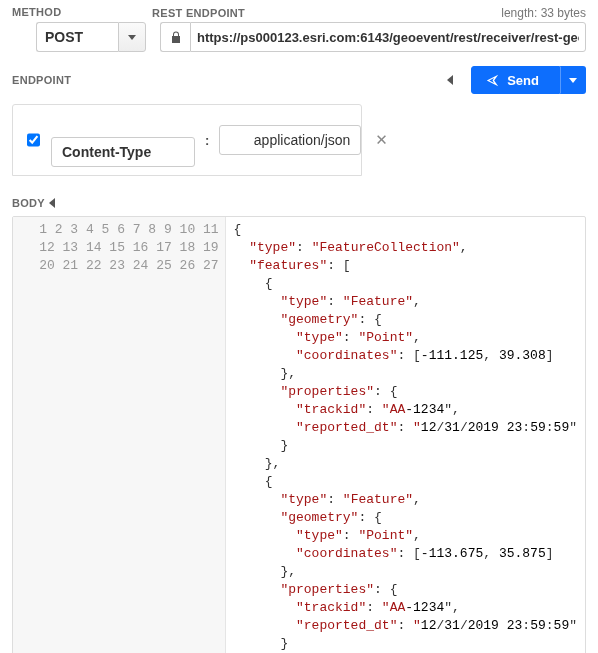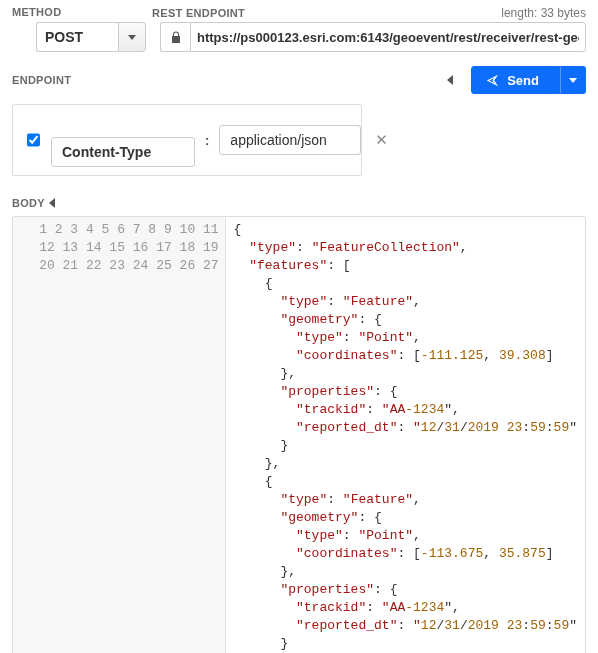--- a/index.html
+++ b/index.html
@@ -145,21 +145,21 @@
     color:#999;
     user-select:none;
     min-width:28px;
   }
   .code {
     padding:4px 8px;
     white-space:pre;
     color:#333;
   }
   .k { color:#a31515; } 
-  .n { color:#a16207; } 
+  .n { color:#000000; } 
   .p { color:#333; }
 </style>
 </head>
 <body>
 
 <div class="pad">
 
   <div class="label-row">
     <div class="method-col section-label">METHOD</div>
     <div class="endpoint-col row" style="justify-content:space-between">
@@ -201,21 +201,21 @@
         <div class="caret-white"></div>
       </div>
     </div>
   </div>
 
   <div class="tabs-box">
     <div class="header-tab">
       <input type="checkbox" class="chk" checked="" style="">
       <input class="pill" style="width: 144px; font-weight: 700; margin-top: 24px;" value="Content-Type">
       <span class="colon">:</span>
-      <input class="pill" style="width: 142px;" value="application/json">
+      <input class="pill" style="width: 142px; text-align: right;" value="application/json">
       <button class="xbtn">
         <span>✕</span>
       </button>
     </div>
   </div>
 
   <div class="body-label-row">
     <span class="section-label">BODY</span>
     <div style="padding:4px;cursor:pointer">
       <div class="tri-left"></div>

